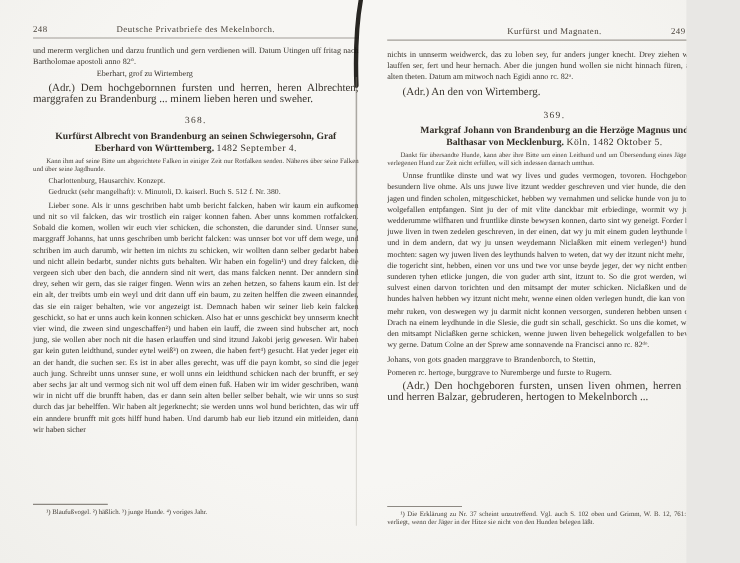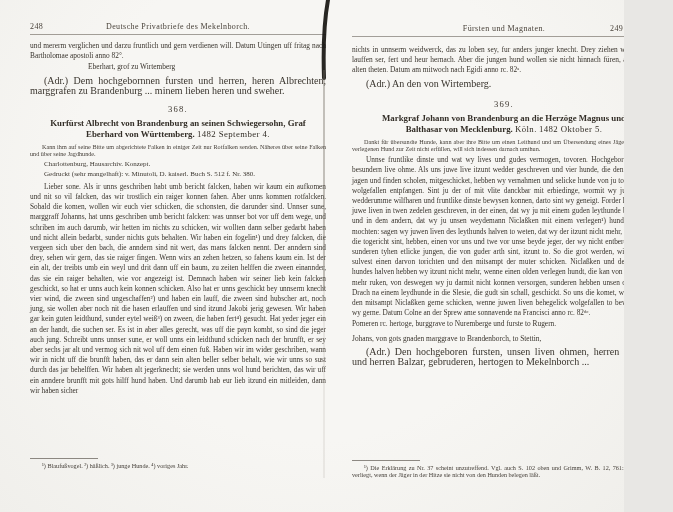--- a/index.html
+++ b/index.html
@@ -69,43 +69,43 @@
 
     <div class="fn-block l">
       <div class="fn-rule"></div>
       <div class="fn">¹) Blaufußvogel. ²) häßlich. ³) junge Hunde. ⁴) voriges Jahr.</div>
     </div>
   </div>
 
   <div class="page page-right">
     <div class="pg-header" style="padding-top:8px;">
       <span class="num"></span>
-      <span class="rt">Fürsten und Magnaten.</span>
+      <span class="rt">Kurfürst und Magnaten.</span>
       <span class="num right">249</span>
     </div>
     <div class="rule"></div>
 
     <div class="cont" style="margin-top:8px;">nichts in unnserm weidwerck, das zu loben sey, fur anders junger knecht. Drey ziehen wir auf, die lauffen ser, fert und heur hernach. Aber die jungen hund wollen sie nicht hinnach füren, als fert die alten theten. Datum am mitwoch nach Egidi anno rc. 82ᵃ.</div>
 
     <div class="adr">(Adr.) An den von Wirtemberg.</div>
 
     <div class="sec-num" style="margin-top:10px;">369.</div>
     <div class="sec-title">
       <span>Markgraf Johann von Brandenburg an die Herzöge Magnus und</span><br>
       <span>Balthasar von Mecklenburg.</span>
       <span class="dt">Köln.</span>
       <span class="dt">1482 Oktober 5.</span>
     </div>
 
     <div class="summary">Dankt für übersandte Hunde, kann aber ihre Bitte um einen Leithund und um Übersendung eines Jägers mit einem verlegenen Hund zur Zeit nicht erfüllen, will sich indessen darnach umthun.</div>
 
     <div class="body-text">Unnse fruntlike dinste und wat wy lives und gudes vermogen, tovoren. Hochgeboren fursten, besundern live ohme. Als uns juwe live itzunt wedder geschreven und vier hunde, die den hasen wol jagen und finden scholen, mitgeschicket, hebben wy vernahmen und selicke hunde von ju to annehmen wolgefallen entpfangen. Sint ju der of mit vlite danckbar mit erbiedinge, wormit wy juwen liven wedderumme wilfharen und fruntlike dinste bewysen konnen, darto sint wy geneigt. Forder hebben uns juwe liven in twen zedelen geschreven, in der einen, dat wy ju mit einem guden leythunde bedencken, und in dem andern, dat wy ju unsen weydemann Niclaßken mit einem verlegen¹) hunde schicken mochten: sagen wy juwen liven des leythunds halven to weten, dat wy der itzunt nicht mehr, wenne dry, die togericht sint, hebben, einen vor uns und twe vor unse beyde jeger, der wy nicht entberen konnen, sunderen tyhen etlicke jungen, die von guder arth sint, itzunt to. So die grot werden, willen wy ju sulvest einen darvon torichten und den mitsampt der muter schicken. Niclaßken und des verlegen hundes halven hebben wy itzunt nicht mehr, wenne einen olden verlegen hundt, die kan von older nicht mehr ruken, von deswegen wy ju darmit nicht konnen versorgen, sunderen hebben unsen diner Hintz Drach na einem leydhunde in die Slesie, die gudt sin schall, geschickt. So uns die komet, willen wy ju den mitsampt Niclaßken gerne schicken, wenne juwen liven behegelick wolgefallen to bewysen, don wy gerne. Datum Colne an der Sprew ame sonnavende na Francisci anno rc. 82ᵈᵒ.</div>
 
+    <div class="sig" style="margin-top:4px;">Johans, von gots gnaden marggrave to Brandenborch, to Stettin,</div>
     <div class="sig">Pomeren rc. hertoge, burggrave to Nuremberge und furste to Rugern.</div>
-    <div class="sig" style="margin-top:4px;">Johans, von gots gnaden marggrave to Brandenborch, to Stettin,</div>
 
     <div class="adr">(Adr.) Den hochgeboren fursten, unsen liven ohmen, herren Magnus und herren Balzar, gebruderen, hertogen to Mekelnborch ...</div>
 
     <div class="fn-block r">
       <div class="fn-rule"></div>
       <div class="fn">¹) Die Erklärung zu Nr. 37 scheint unzutreffend. Vgl. auch S. 102 oben und Grimm, W. B. 12, 761: Die Hündin verliegt, wenn der Jäger in der Hitze sie nicht von den Hunden belegen läßt.</div>
     </div>
   </div>
 
   <svg class="gutter" width="14" height="500" viewBox="0 0 14 500">

